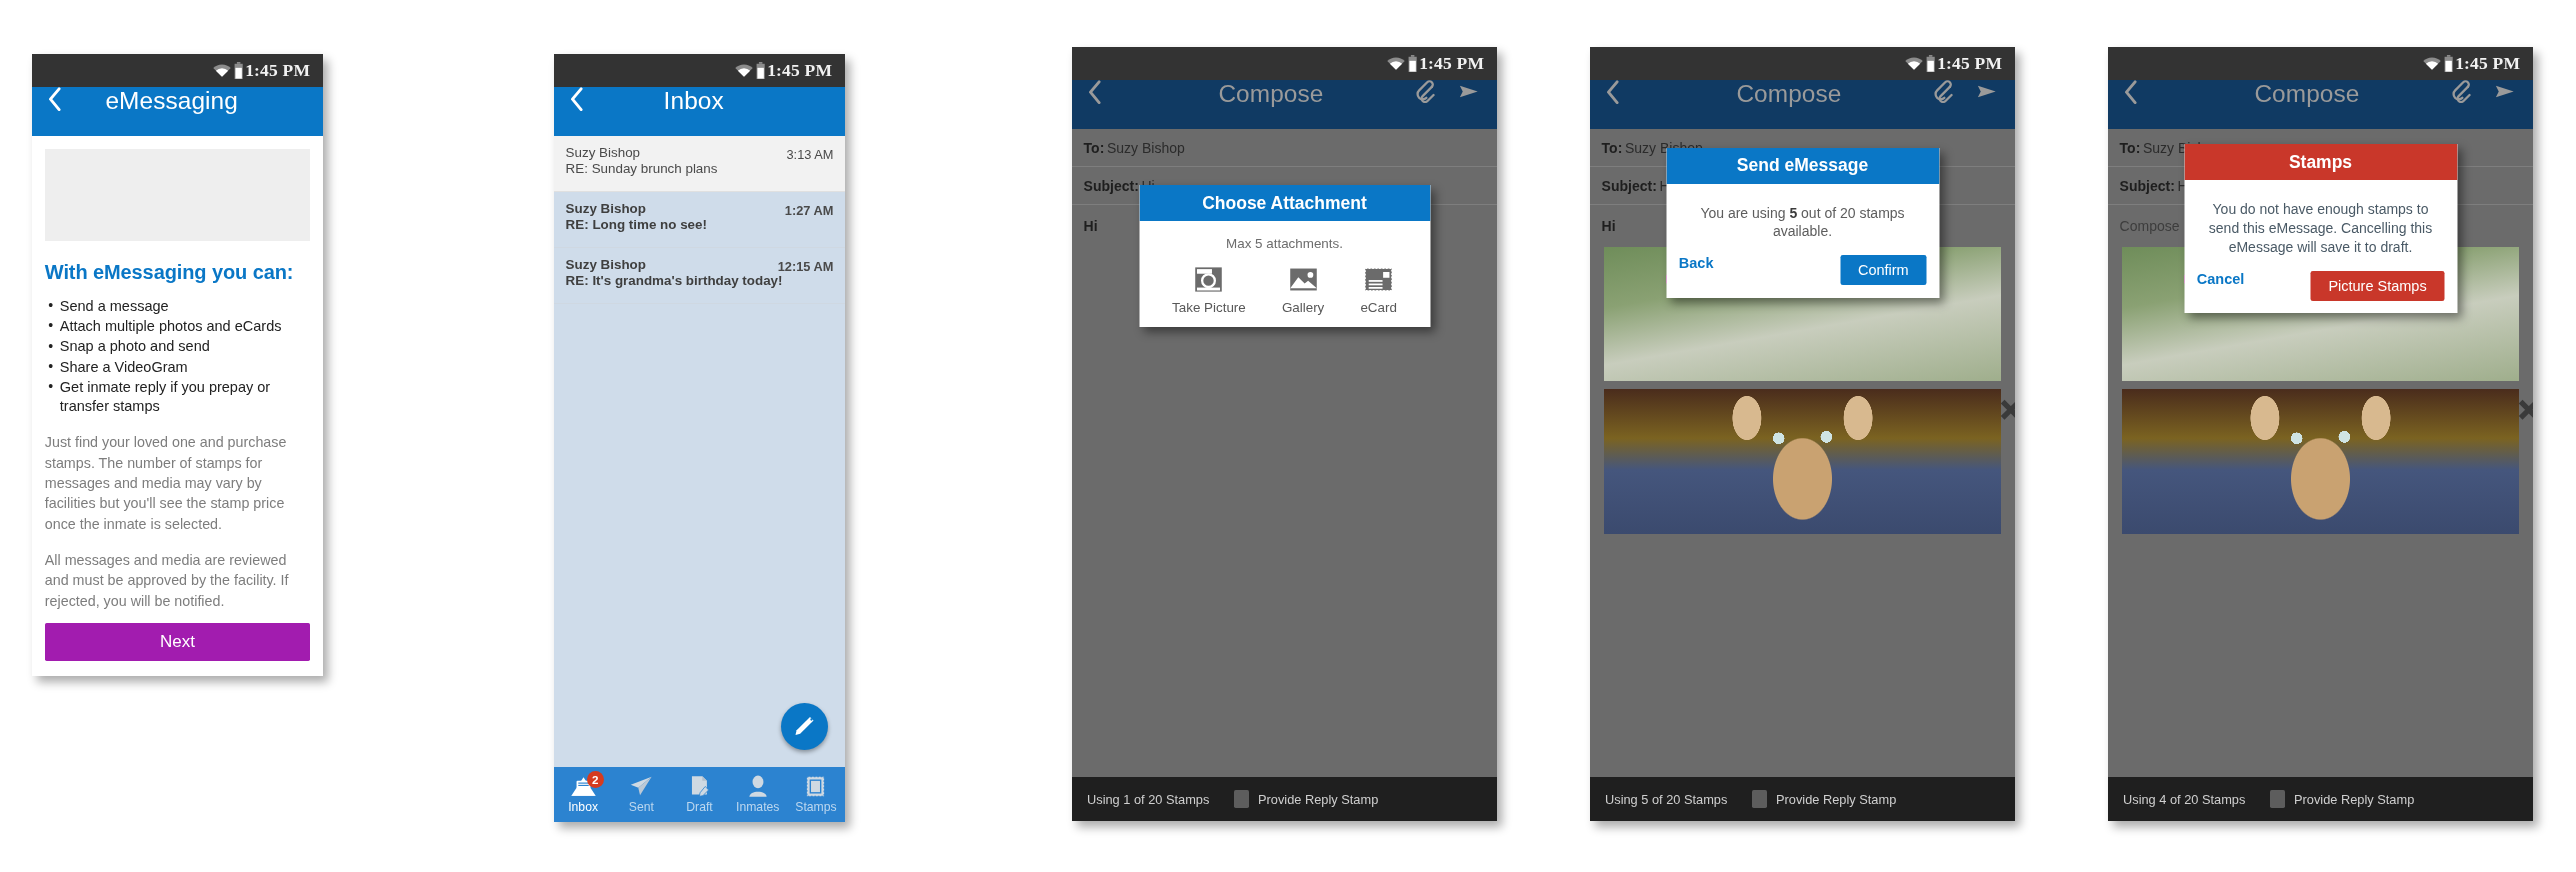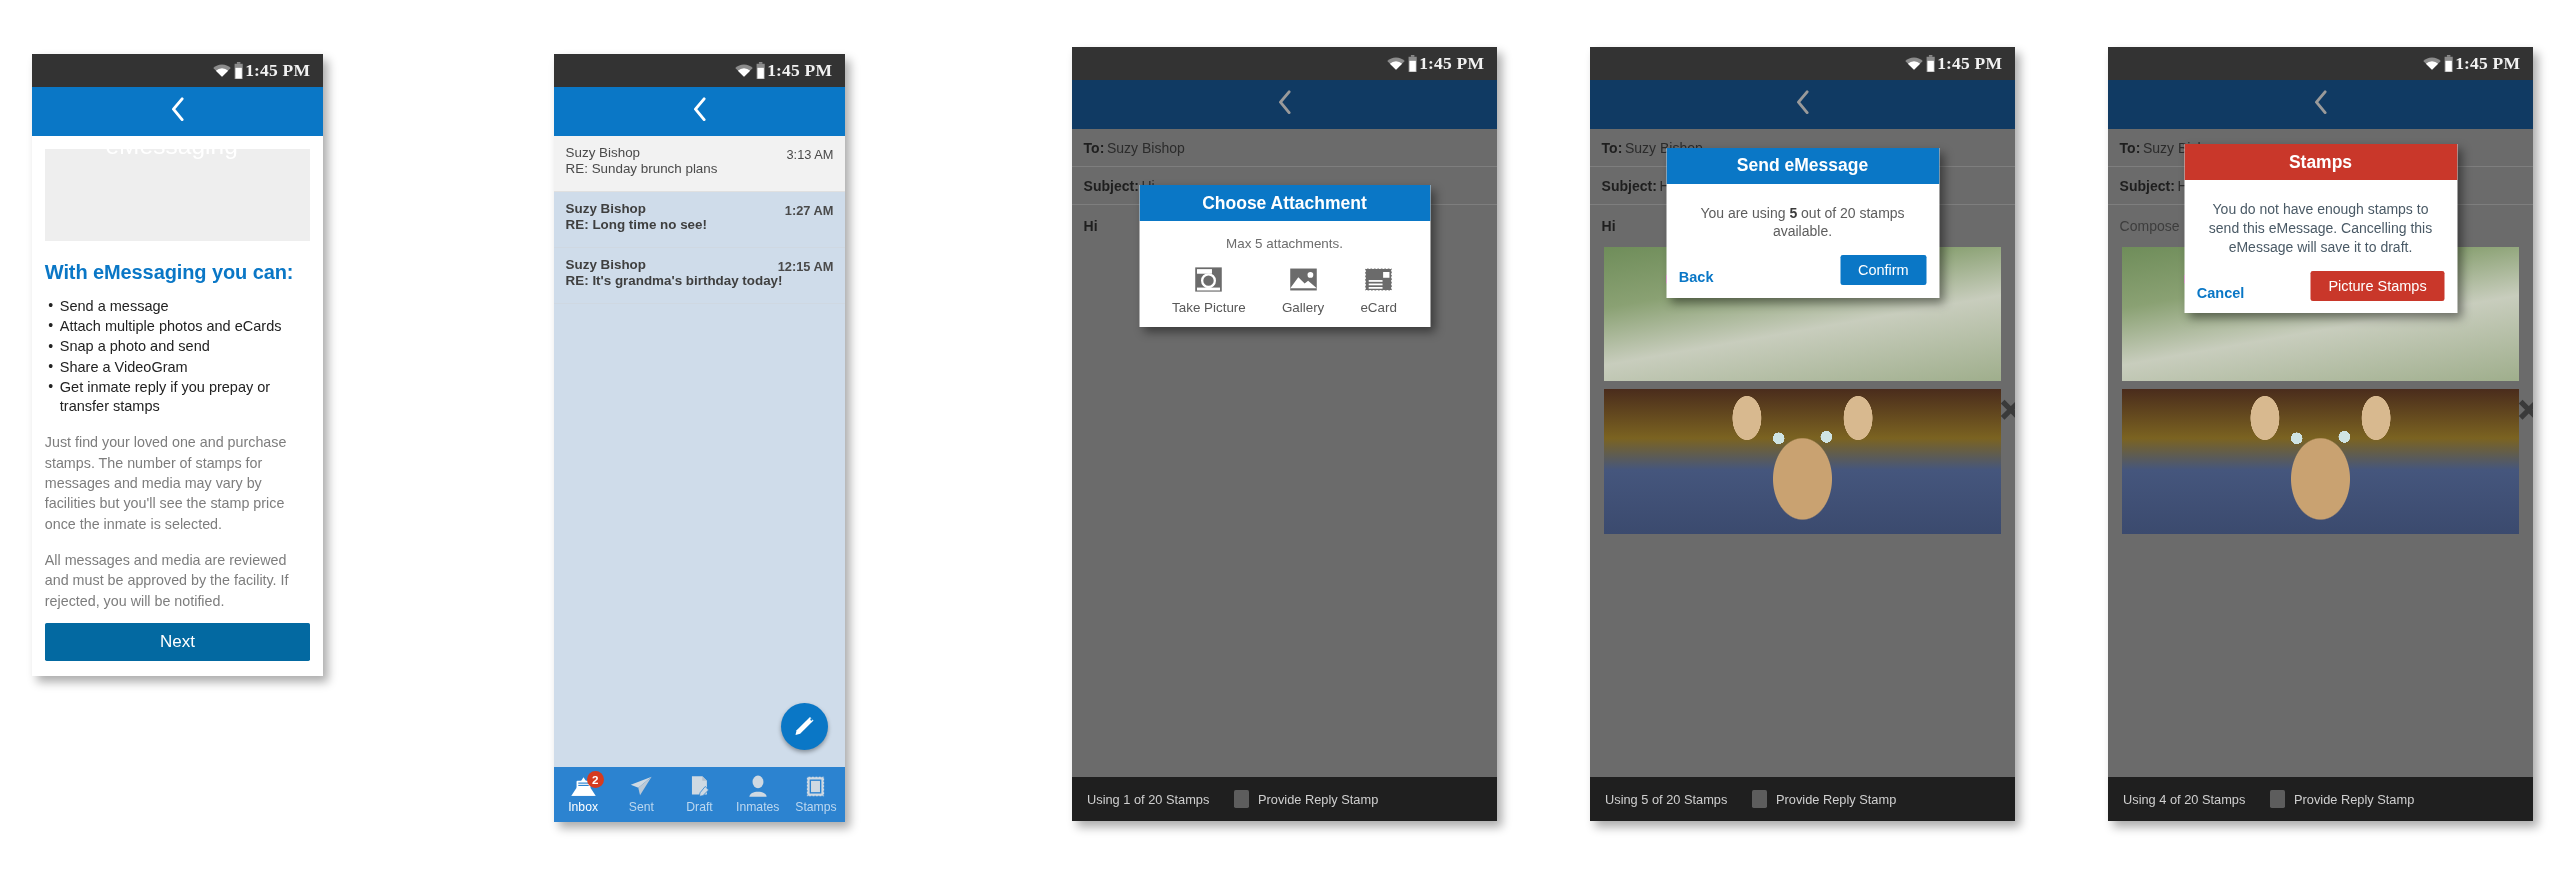--- a/index.html
+++ b/index.html
@@ -25,21 +25,21 @@
   }
   .sb-time {
     color: #f2f2f2; font-family: "Liberation Serif", serif;
     font-size: 17.5px; font-weight: 700; letter-spacing: 0.2px;
   }
   .wifi-ic { width: 20px; height: 14px; display:block; }
   .batt-ic { width: 9.3px; height: 17.5px; display:block; }
 
   .appbar {
     height: 49px; background: #0a77c6;
-    display: flex; align-items: center; position: relative; flex-direction: column;
+    display: flex; align-items: flex-start; position: relative;
   }
   .appbar.dim { background: #103a63; }
   .appbar .back {
     width: 45px; display:flex; align-items:center; justify-content:center;
     flex: 0 0 45px;
   }
   .chev { width: 15px; height: 24.4px; }
   .appbar .title {
     flex: 1 1 auto; text-align: center;
     color: #ffffff; font-size: 24.4px; font-weight: 400;
@@ -67,21 +67,21 @@
   ul.feat li::before {
     content: "\2022"; position: absolute; left: 3.5px; top: -0.6px;
     font-size: 14px; color: #222;
   }
   .para {
     color: #7d7d7d; font-size: 14.3px; line-height: 1.42;
     margin-top: 16.3px;
   }
   .nextwrap { padding: 11.6px 12.8px 0 12.8px; }
   .nextbtn {
-    display:block; width: 100%; height: 38px; background: #0369a1;
+    display:block; width: 100%; height: 38px; background: #a21caf;
     color: #fff; font-size: 17px; border: none; border-radius: 1.7px;
     cursor: pointer;
   }
 
   
   .mailrow {
     padding: 9.3px 11.6px 11.6px 11.6px; border-bottom: 0.6px solid #cfd8e2;
     position: relative; min-height: 56px;
   }
   .mailrow.read { background: #f2f2f2; border-bottom-color:#e0e0e0;}
@@ -174,21 +174,21 @@
   }
   .dlg-head.blue { background: #0a77c6; }
   .dlg-head.red  { background: #c9372a; }
   .dlg-sub { text-align:center; font-size: 13.4px; color:#6d6d6d; padding: 15px 8.1px 0 8.1px; }
   .dlg-msg { text-align:center; font-size: 14px; color:#5d5d5d; padding: 20px 21px 0 21px; line-height:1.35; }
   .dlg-msg.slate { color: #4a5a66; }
   .dlg-msg b { color:#3c3c3c; }
   .att-opts { display:flex; justify-content: space-around; padding: 15px 15px 12px 15px; }
   .att-opt { display:flex; flex-direction:column; align-items:center; gap: 7px; cursor:pointer; }
   .att-opt .lbl { font-size: 13.4px; color: #585858; }
-  .dlg-actions { display:flex; align-items:flex-end; justify-content:space-between; padding: 14px 12.8px 12.8px 12.8px; gap: 8px; }
+  .dlg-actions { display:flex; align-items:flex-start; justify-content:space-between; padding: 14px 12.8px 12.8px 12.8px; gap: 8px; }
   .linkbtn { font-size: 14.5px; color: #0a77c6; font-weight:700; cursor:pointer; background:none; border:none;}
   .solidbtn { font-size: 14.5px; color:#fff; border:none; border-radius:2.3px; padding: 7px 17.5px; cursor:pointer; }
   .solidbtn.blue { background:#0a77c6; }
   .solidbtn.red  { background:#c9372a; }
 </style>
 </head>
 <body>
 
 <div class="stage">
 

